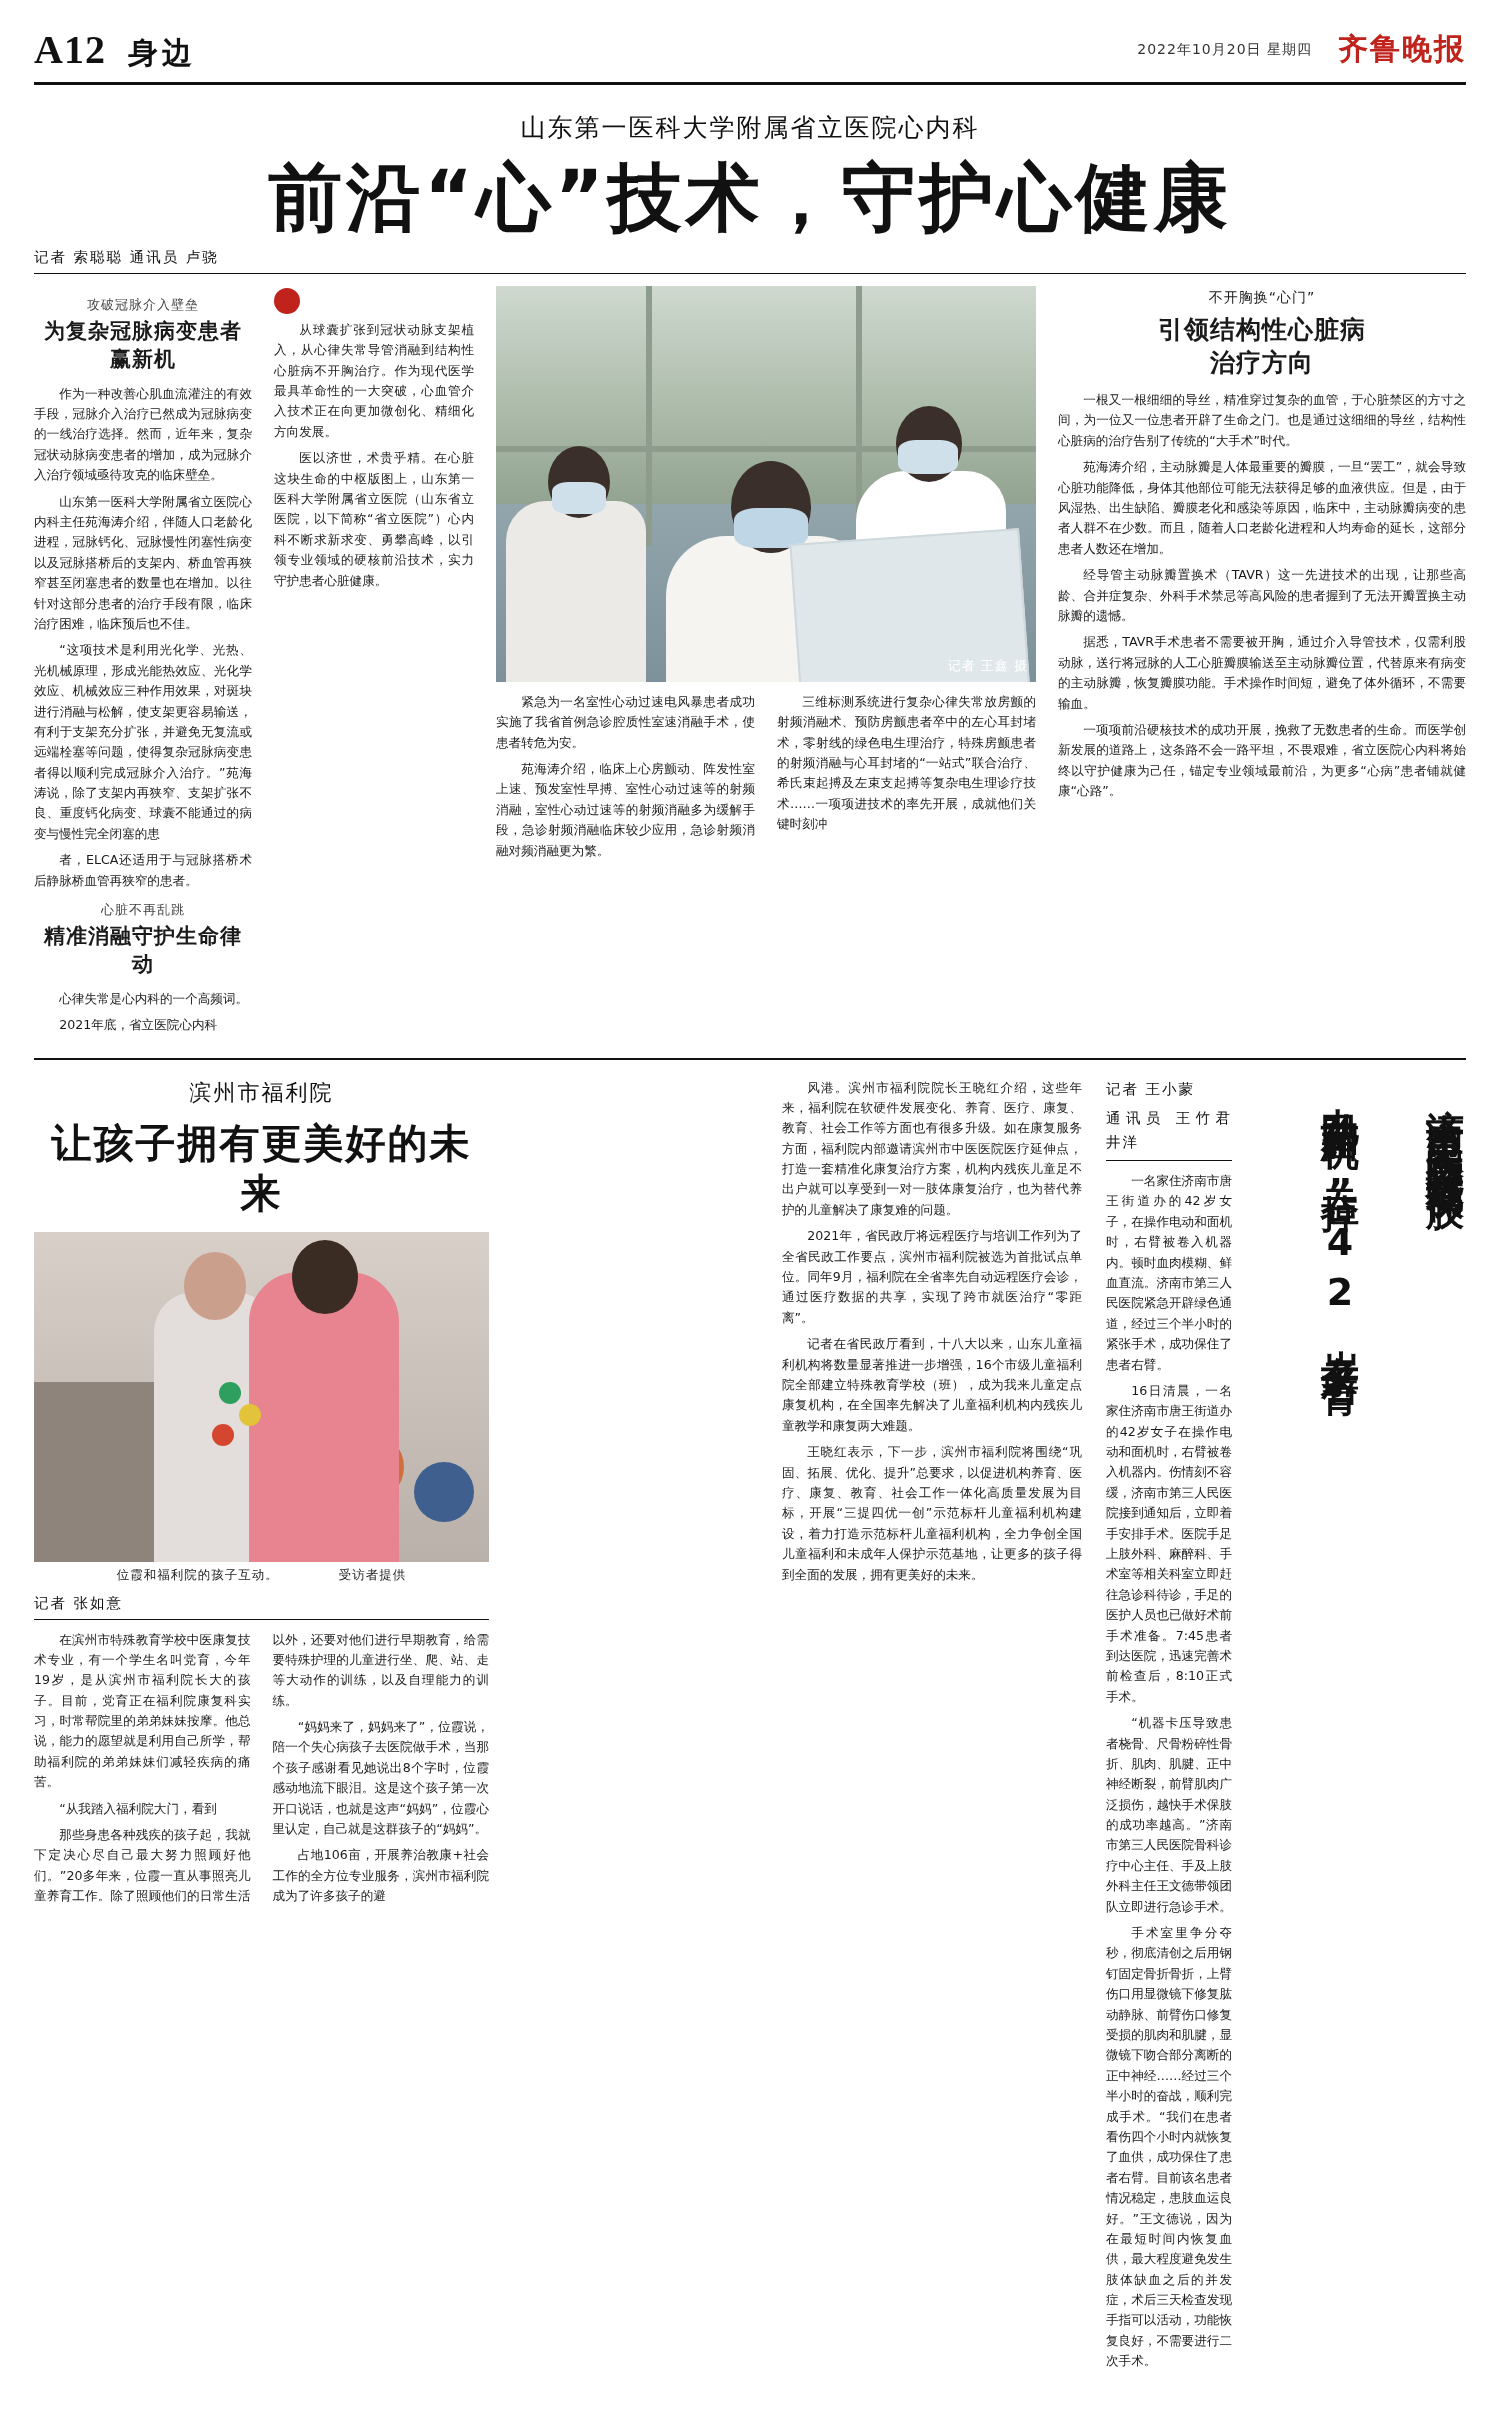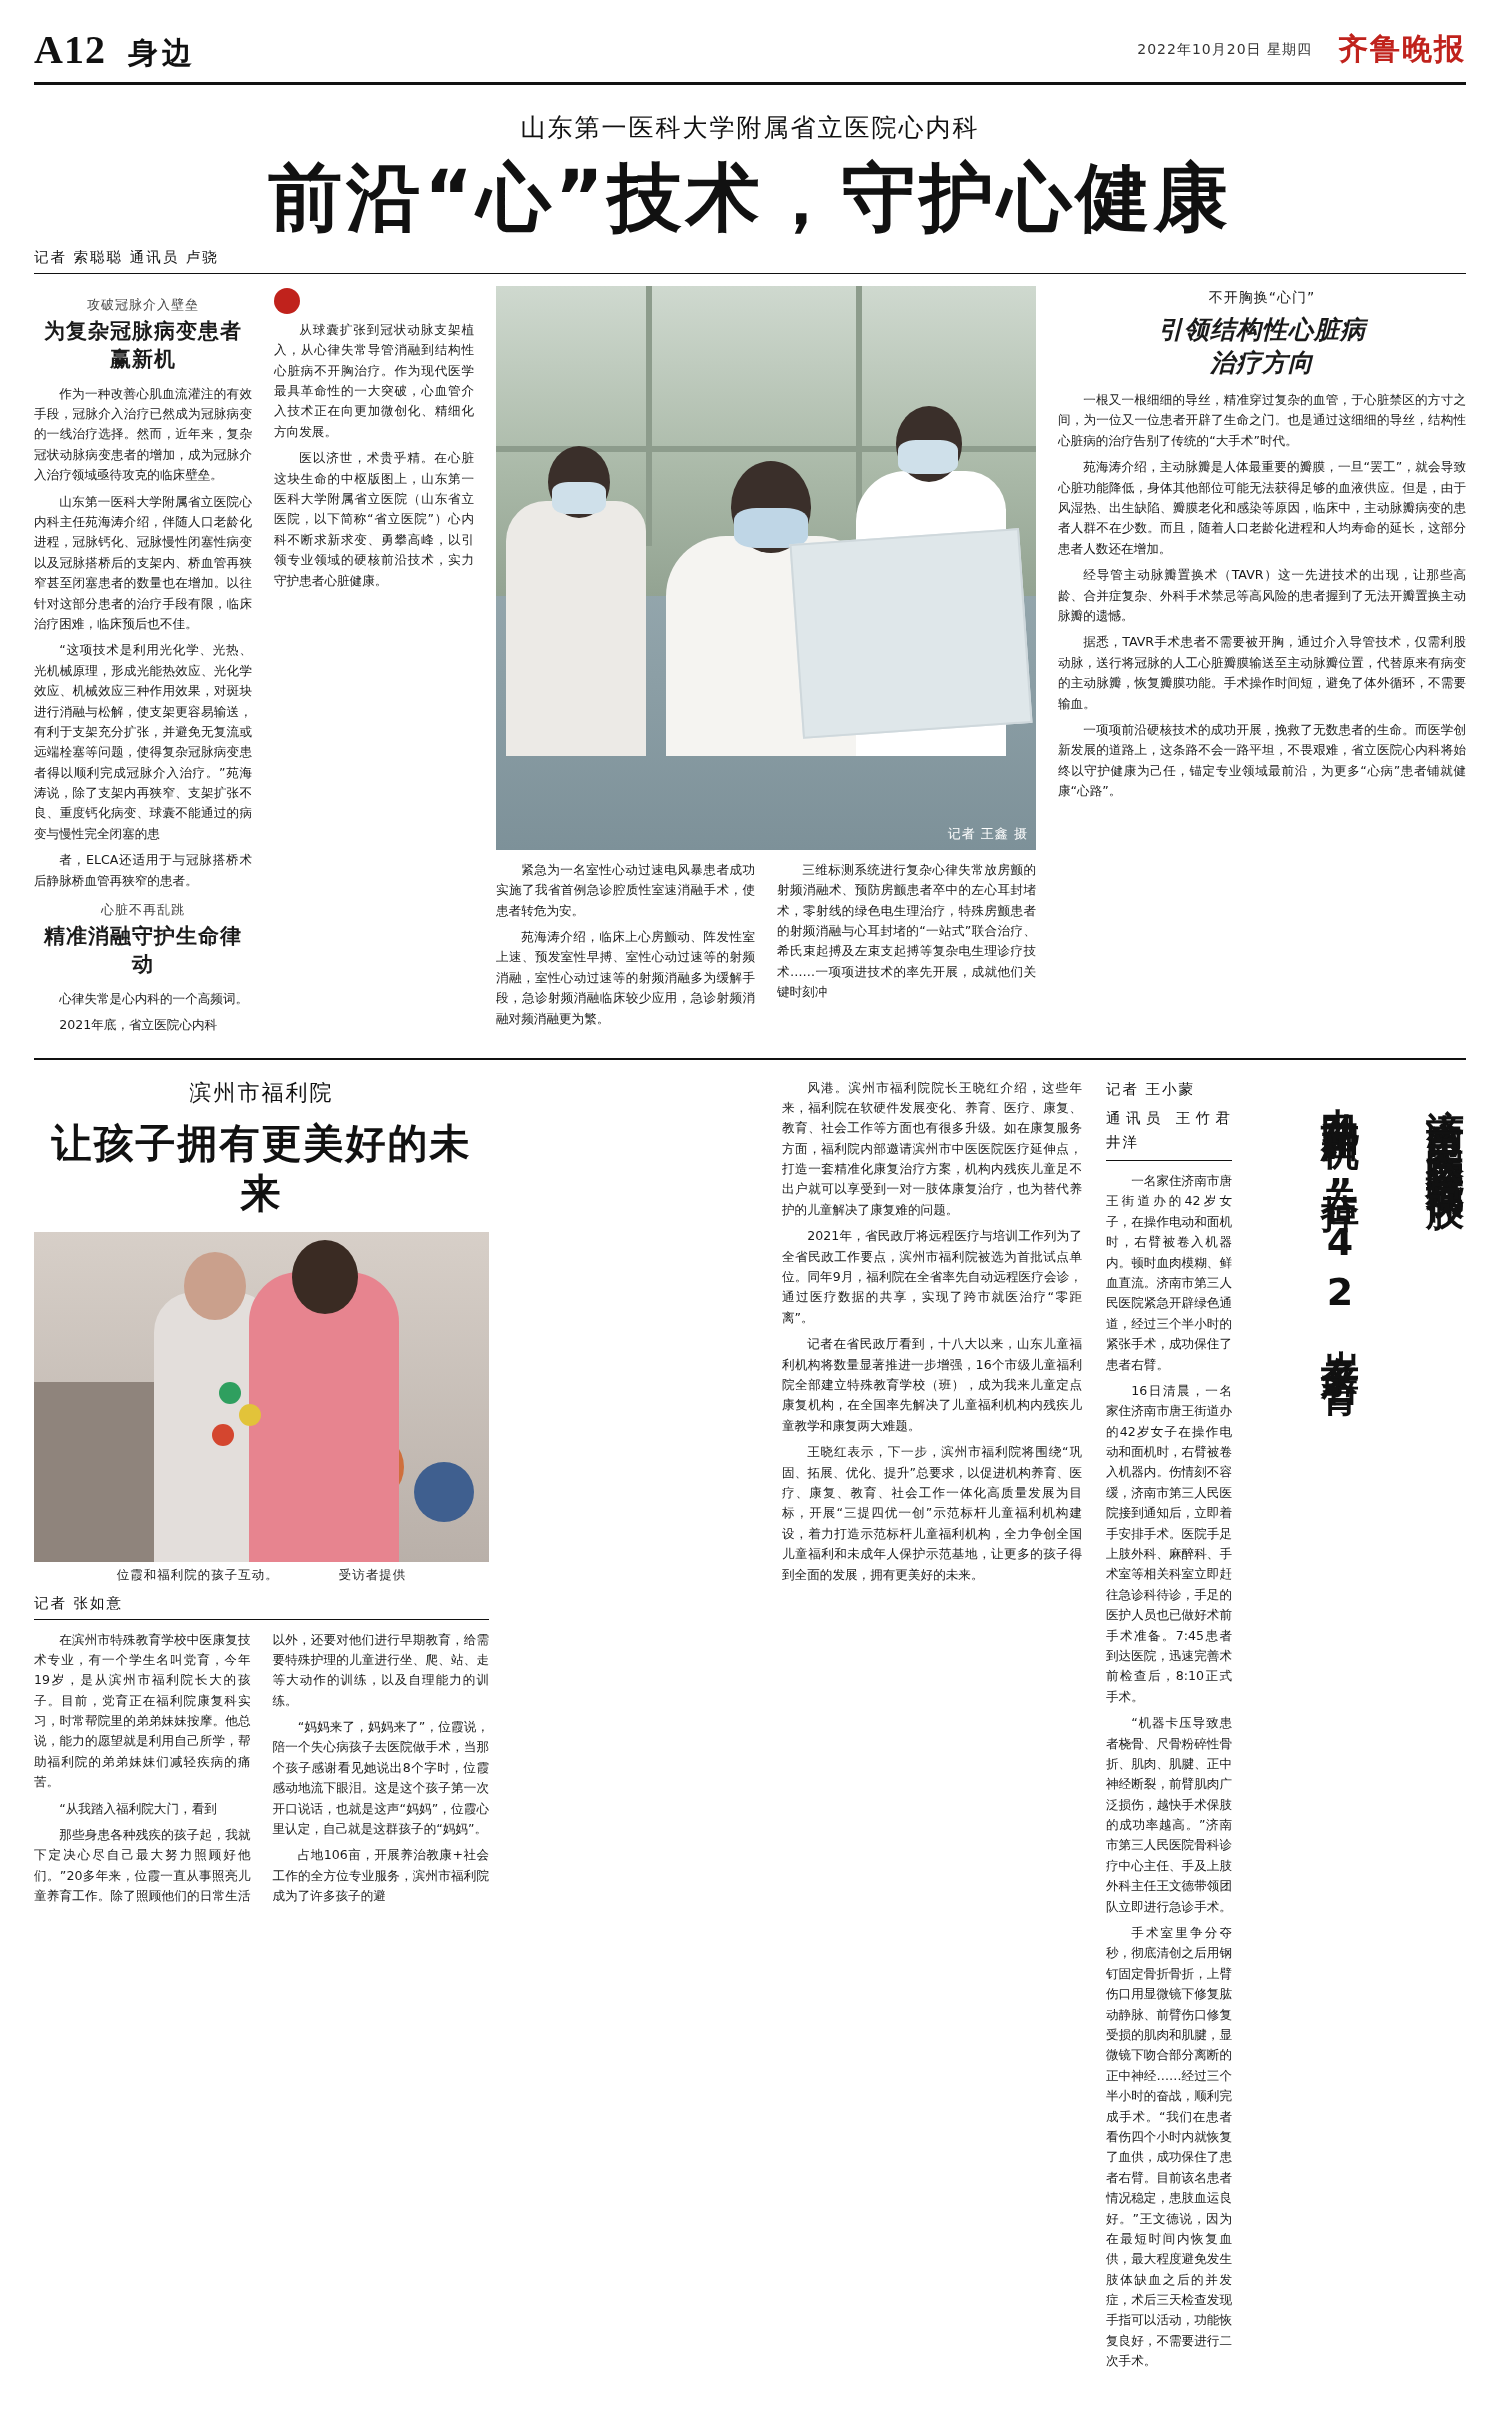--- a/index.html
+++ b/index.html
@@ -52,35 +52,35 @@
   .sub-head {
     text-align: center; font-size: 23px; font-weight: bold; letter-spacing: 1px;
     line-height: 1.35; margin: 2px 0 10px 0;
   }
   .sub-head.small { font-size: 21px; }
 
   .redball { width: 26px; height: 26px; border-radius: 50%; background: #c0221c; margin: 2px 0 6px 0; }
 
   .photo-wrap { position: relative; }
   .photo {
-    width: 100%; height: 564px; position: relative; overflow: hidden;
+    width: 100%; height: 396px; position: relative; overflow: hidden;
     background: linear-gradient(180deg,#b9c6c9 0%, #9aacb2 40%, #7d9199 100%);
   }
   .photo .cap { position: absolute; right: 8px; bottom: 6px; color: #fff; font-size: 13px; letter-spacing: 1px; }
   
   .ph-window { position:absolute; left:0; top:0; width:100%; height:55%;
      background: linear-gradient(180deg,#cfd9cf 0%, #aab9a8 60%, #93a392 100%); }
   .ph-win-bar { position:absolute; background:#8d9c8c; }
   .ph-coat { position:absolute; background:#f2f2f0; }
   .ph-head { position:absolute; border-radius:50%; background:#3a2f2a; }
   .ph-mask { position:absolute; border-radius:30%; background:#cfe0ea; }
   .ph-film { position:absolute; background:#dfe7ea; border:2px solid #cfd8dc; }
 
   .right-kicker { text-align:center; font-size:14px; letter-spacing:1px; }
-  .right-head { text-align:center; font-size:25px; font-weight:bold; line-height:1.35; letter-spacing:1px; margin:4px 0 10px;font-style:italic; }
+  .right-head { text-align:center; font-size:25px; font-weight:bold; line-height:1.35; letter-spacing:1px; margin:4px 0 10px; }
 
   
   .mid-rule { border:0; border-top: 2px solid #111; margin: 16px 0 0 0; }
 
   
   .bottom {
     display: grid;
     grid-template-columns: 455px 245px 300px 1fr 210px;
     gap: 0 24px;
     margin-top: 18px;

